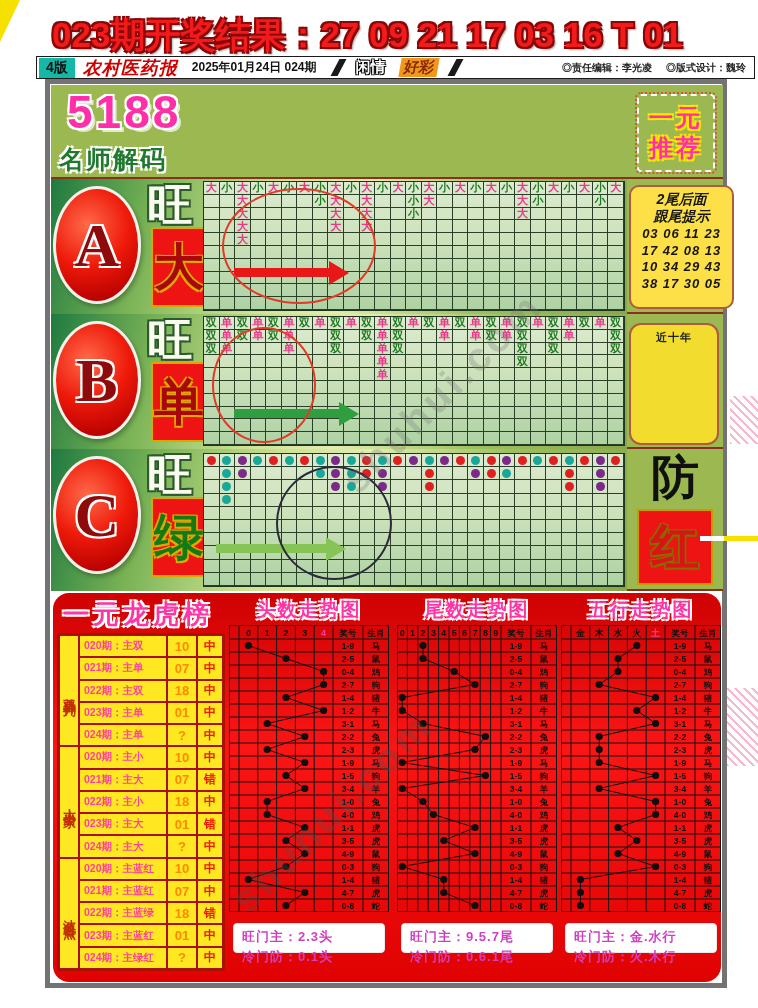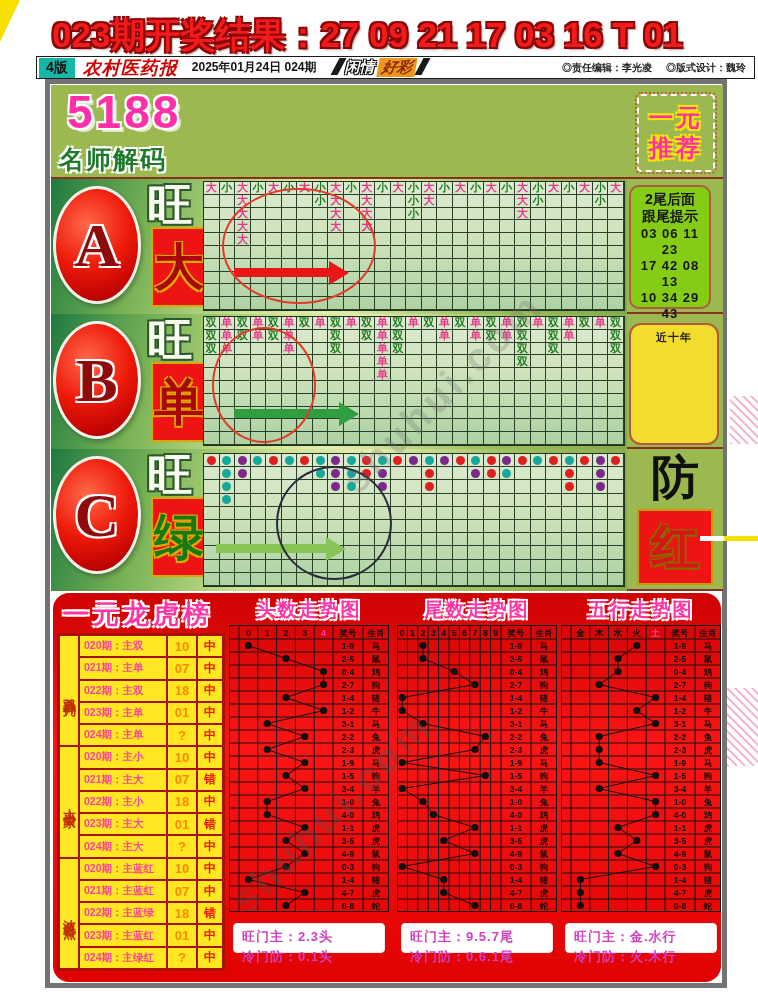--- a/index.html
+++ b/index.html
@@ -10,21 +10,21 @@
     border-top:42px solid #f5e000;border-right:20px solid transparent;}
   .headline{position:absolute;left:52px;top:12px;font-size:35px;font-weight:900;color:#f21b1b;
     white-space:nowrap;letter-spacing:0;
     text-shadow:-2px -2px 0 #8a0606,2px -2px 0 #8a0606,-2px 2px 0 #8a0606,2px 2px 0 #8a0606,3px 3px 2px rgba(0,0,0,.35);}
   .masthead{position:absolute;left:36px;top:56px;width:719px;height:23px;background:#fff;
     border:1px solid #1a1a1a;display:flex;align-items:center;gap:8px;box-sizing:border-box;}
   .edition{background:#14b8a6;font-weight:900;font-size:14px;padding:1px 7px;margin-left:2px;color:#101010;}
   .paper{font-family:"Liberation Serif",serif;font-style:italic;font-weight:900;font-size:18px;
     color:#cf0000;letter-spacing:1px;}
   .date{font-weight:700;font-size:12px;color:#111;margin-left:6px;}
-  .colbadge{display:flex;gap:3px;margin-left:10px;font-style:italic;}
+  .colbadge{display:flex;align-items:center;gap:14px;margin-left:10px;}
   .wedge{width:7px;height:17px;background:#1a1a1a;transform:skewX(-28deg);}
   .col-l{font-size:15px;font-weight:900;color:#fff;
     text-shadow:-1px -1px 0 #000,1px -1px 0 #000,-1px 1px 0 #000,1px 1px 0 #000;}
   .col-r{font-size:15px;font-weight:900;color:#8a2a00;background:#f0971e;padding:0 4px;transform:skewX(-10deg);}
   .mh-right{margin-left:auto;display:flex;gap:14px;font-size:10px;color:#222;padding-right:8px;font-weight:700;}
   
   .frame{position:absolute;left:45px;top:79px;width:682px;height:909px;border:5px solid #737373;
     background:#fff;box-sizing:border-box;}
   .frame-inner{position:relative;width:672px;height:899px;margin:1px;}
   .green-zone{position:absolute;left:0;top:0;width:672px;height:506px;background:#9cb851;}
@@ -70,22 +70,22 @@
   .gcell{border-right:1px solid #2a3f28;border-bottom:1px solid #2a3f28;display:flex;
     align-items:center;justify-content:center;font-size:11px;font-weight:900;overflow:hidden;}
   .t-pink{color:#e8388c;} .t-green{color:#1e7a1e;}
   .dot{width:9px;height:9px;border-radius:50%;}
   .dot-r{background:#e02020;} .dot-t{background:#18a89a;} .dot-p{background:#7c2a8a;}
   .g-arrow{position:absolute;height:9px;background:currentColor;z-index:5;}
   .g-arrow::after{content:"";position:absolute;left:100%;top:50%;transform:translateY(-50%);
     border:12px solid transparent;border-right:0;border-left:20px solid currentColor;}
   .g-ellipse{position:absolute;border-radius:50%;z-index:6;}
   
-  .tipsbox{position:absolute;left:578px;top:100px;width:82px;height:124px;background:#84cc16;
-    border:2px solid #b05a40;border-radius:10px;text-align:center;padding-top:4px;box-sizing:border-box;}
+  .tipsbox{position:absolute;left:578px;top:100px;width:105px;height:124px;background:#fde047;
+    border:2px solid #b05a40;border-radius:10px;text-align:center;padding-top:4px;box-sizing:border-box;font-style:italic;}
   .tips-title{font-size:14px;font-weight:900;color:#151515;line-height:17px;}
   .tips-row{font-size:13px;font-weight:900;color:#151515;line-height:15.5px;letter-spacing:1px;margin-top:1px;}
   .histbox{position:absolute;left:578px;top:238px;width:90px;height:122px;background:#f2dd2e;
     border:2px solid #b05a40;border-radius:12px;box-sizing:border-box;padding-top:5px;text-align:center;}
   .hist-label{font-size:11px;font-weight:700;color:#222;letter-spacing:1px;}
   .defense{position:absolute;left:578px;top:366px;width:92px;height:138px;text-align:center;}
   .def-label{font-size:48px;font-weight:900;color:#101010;line-height:54px;}
   .def-box{position:absolute;left:8px;top:58px;width:76px;height:76px;background:#ee1414;
     border:2px solid #cc9900;display:flex;align-items:center;justify-content:center;box-sizing:border-box;}
   .def-char{font-size:48px;font-weight:900;color:#d81414;

